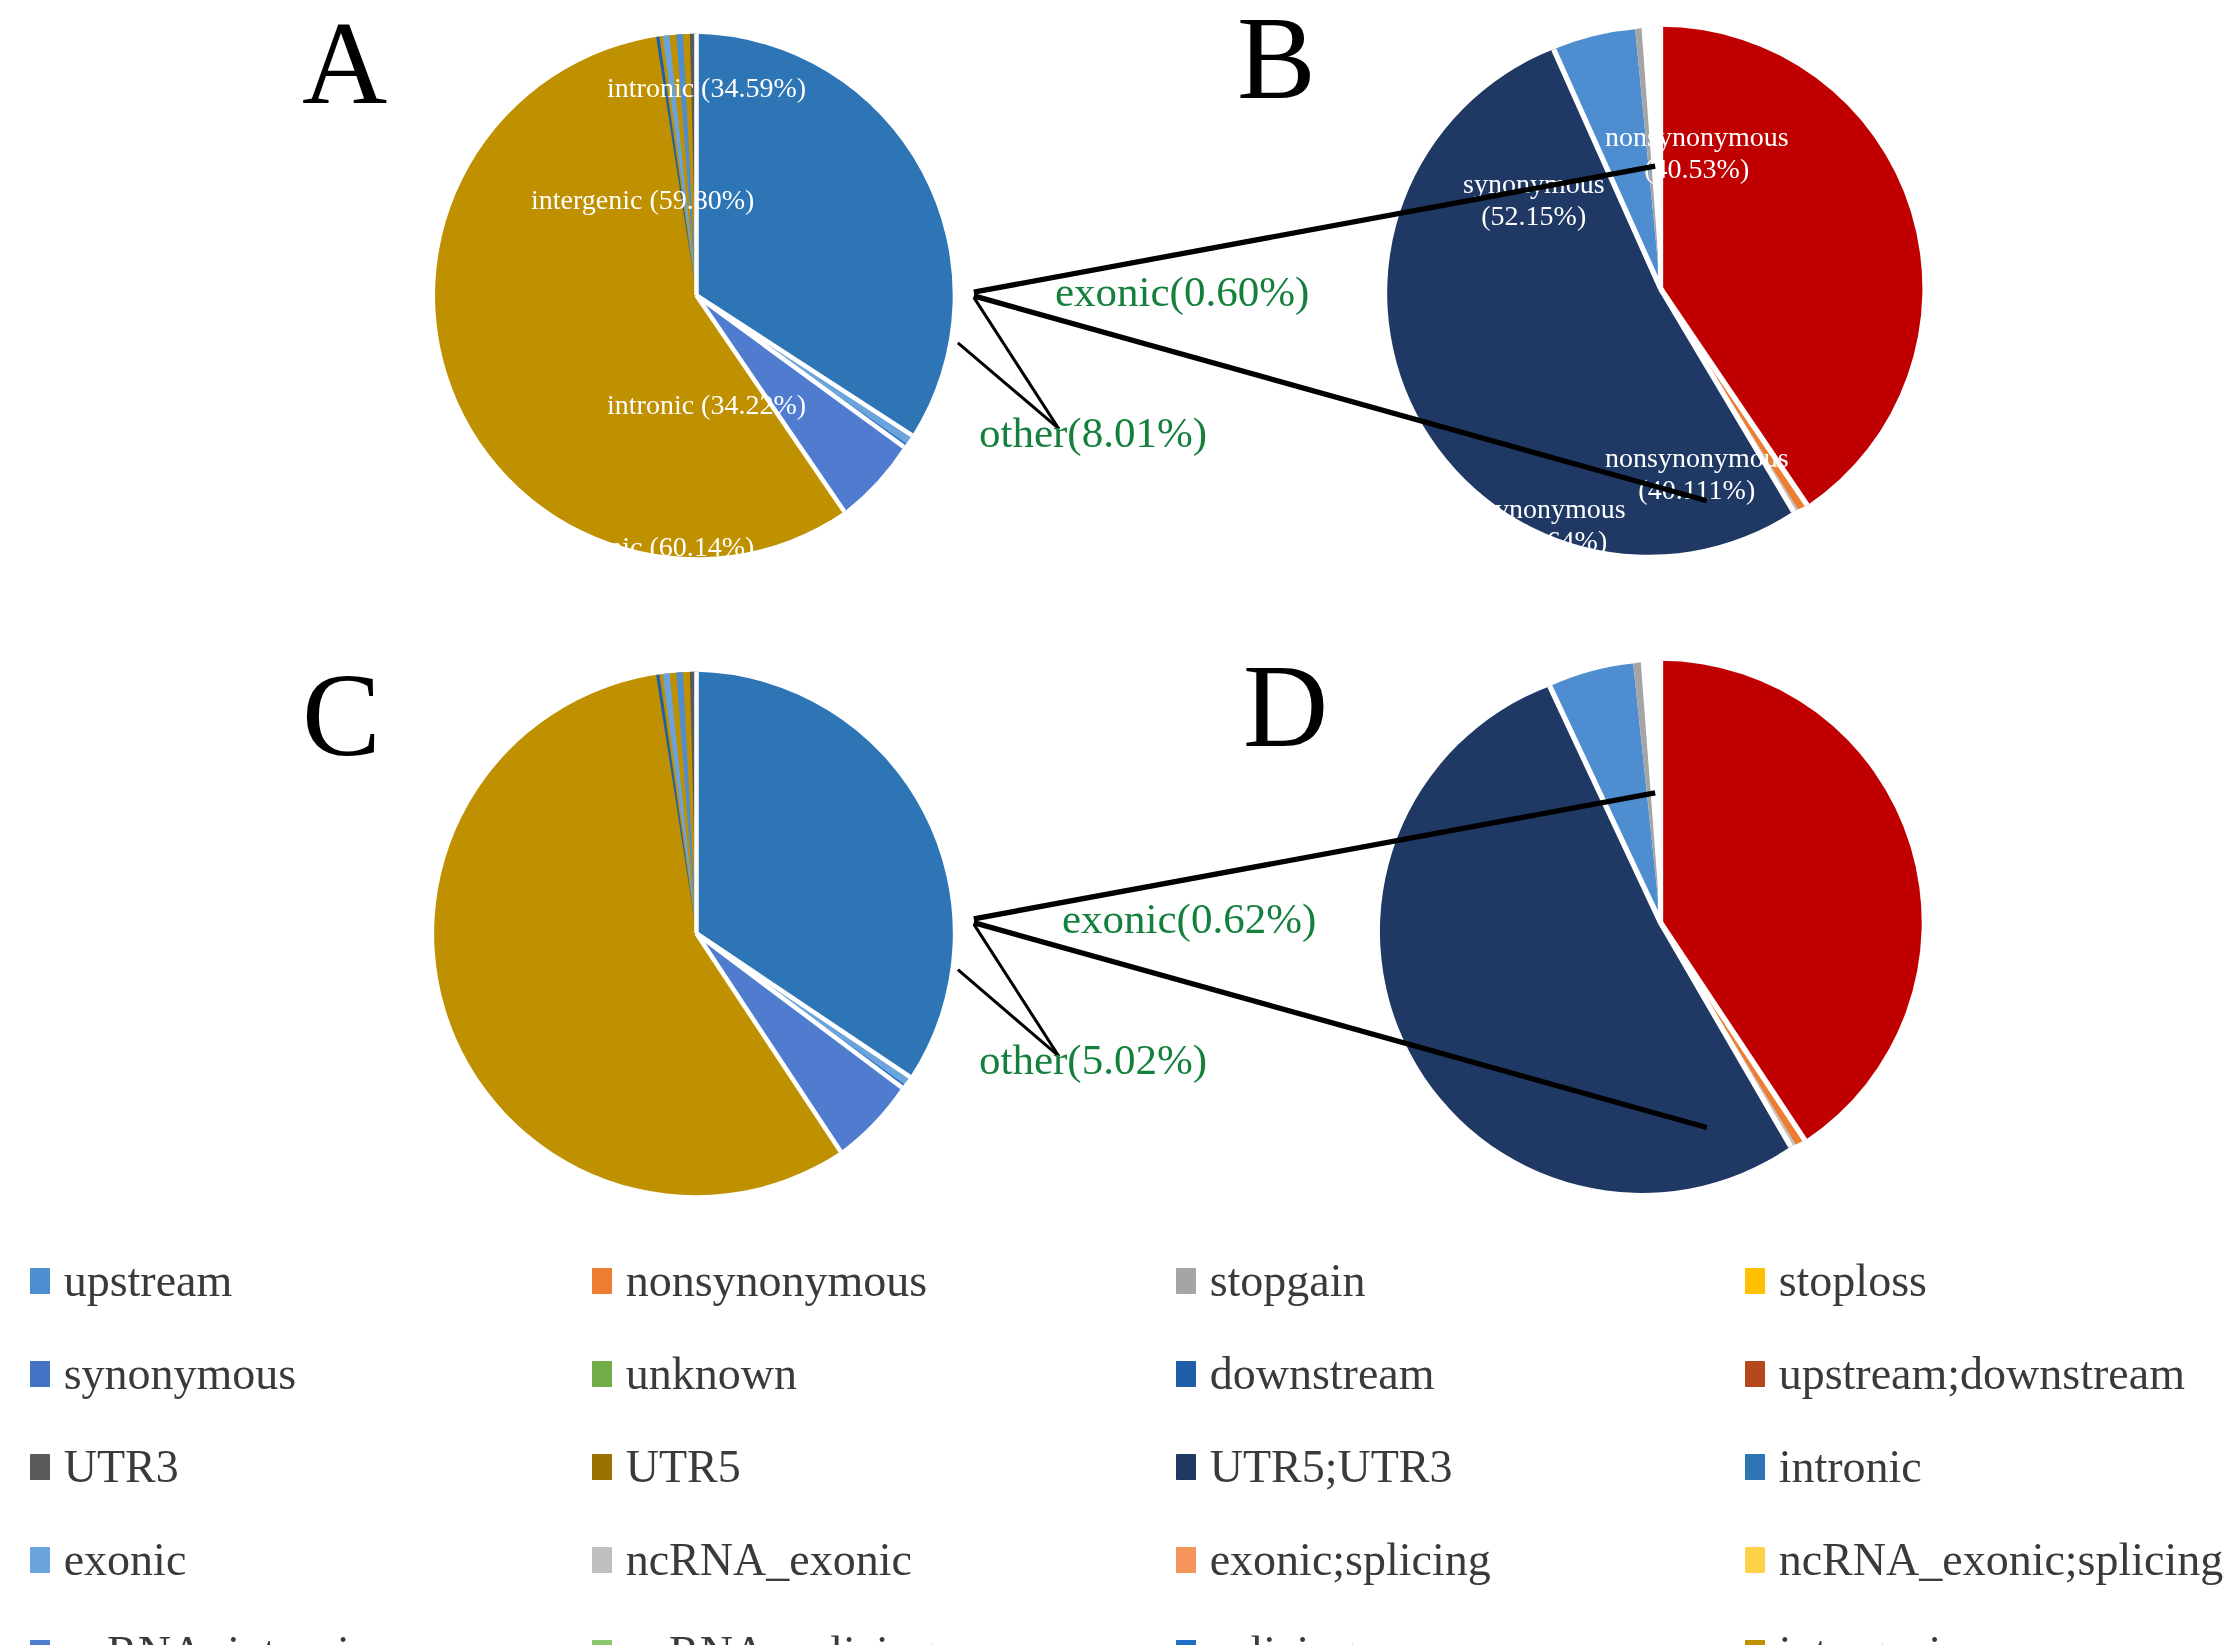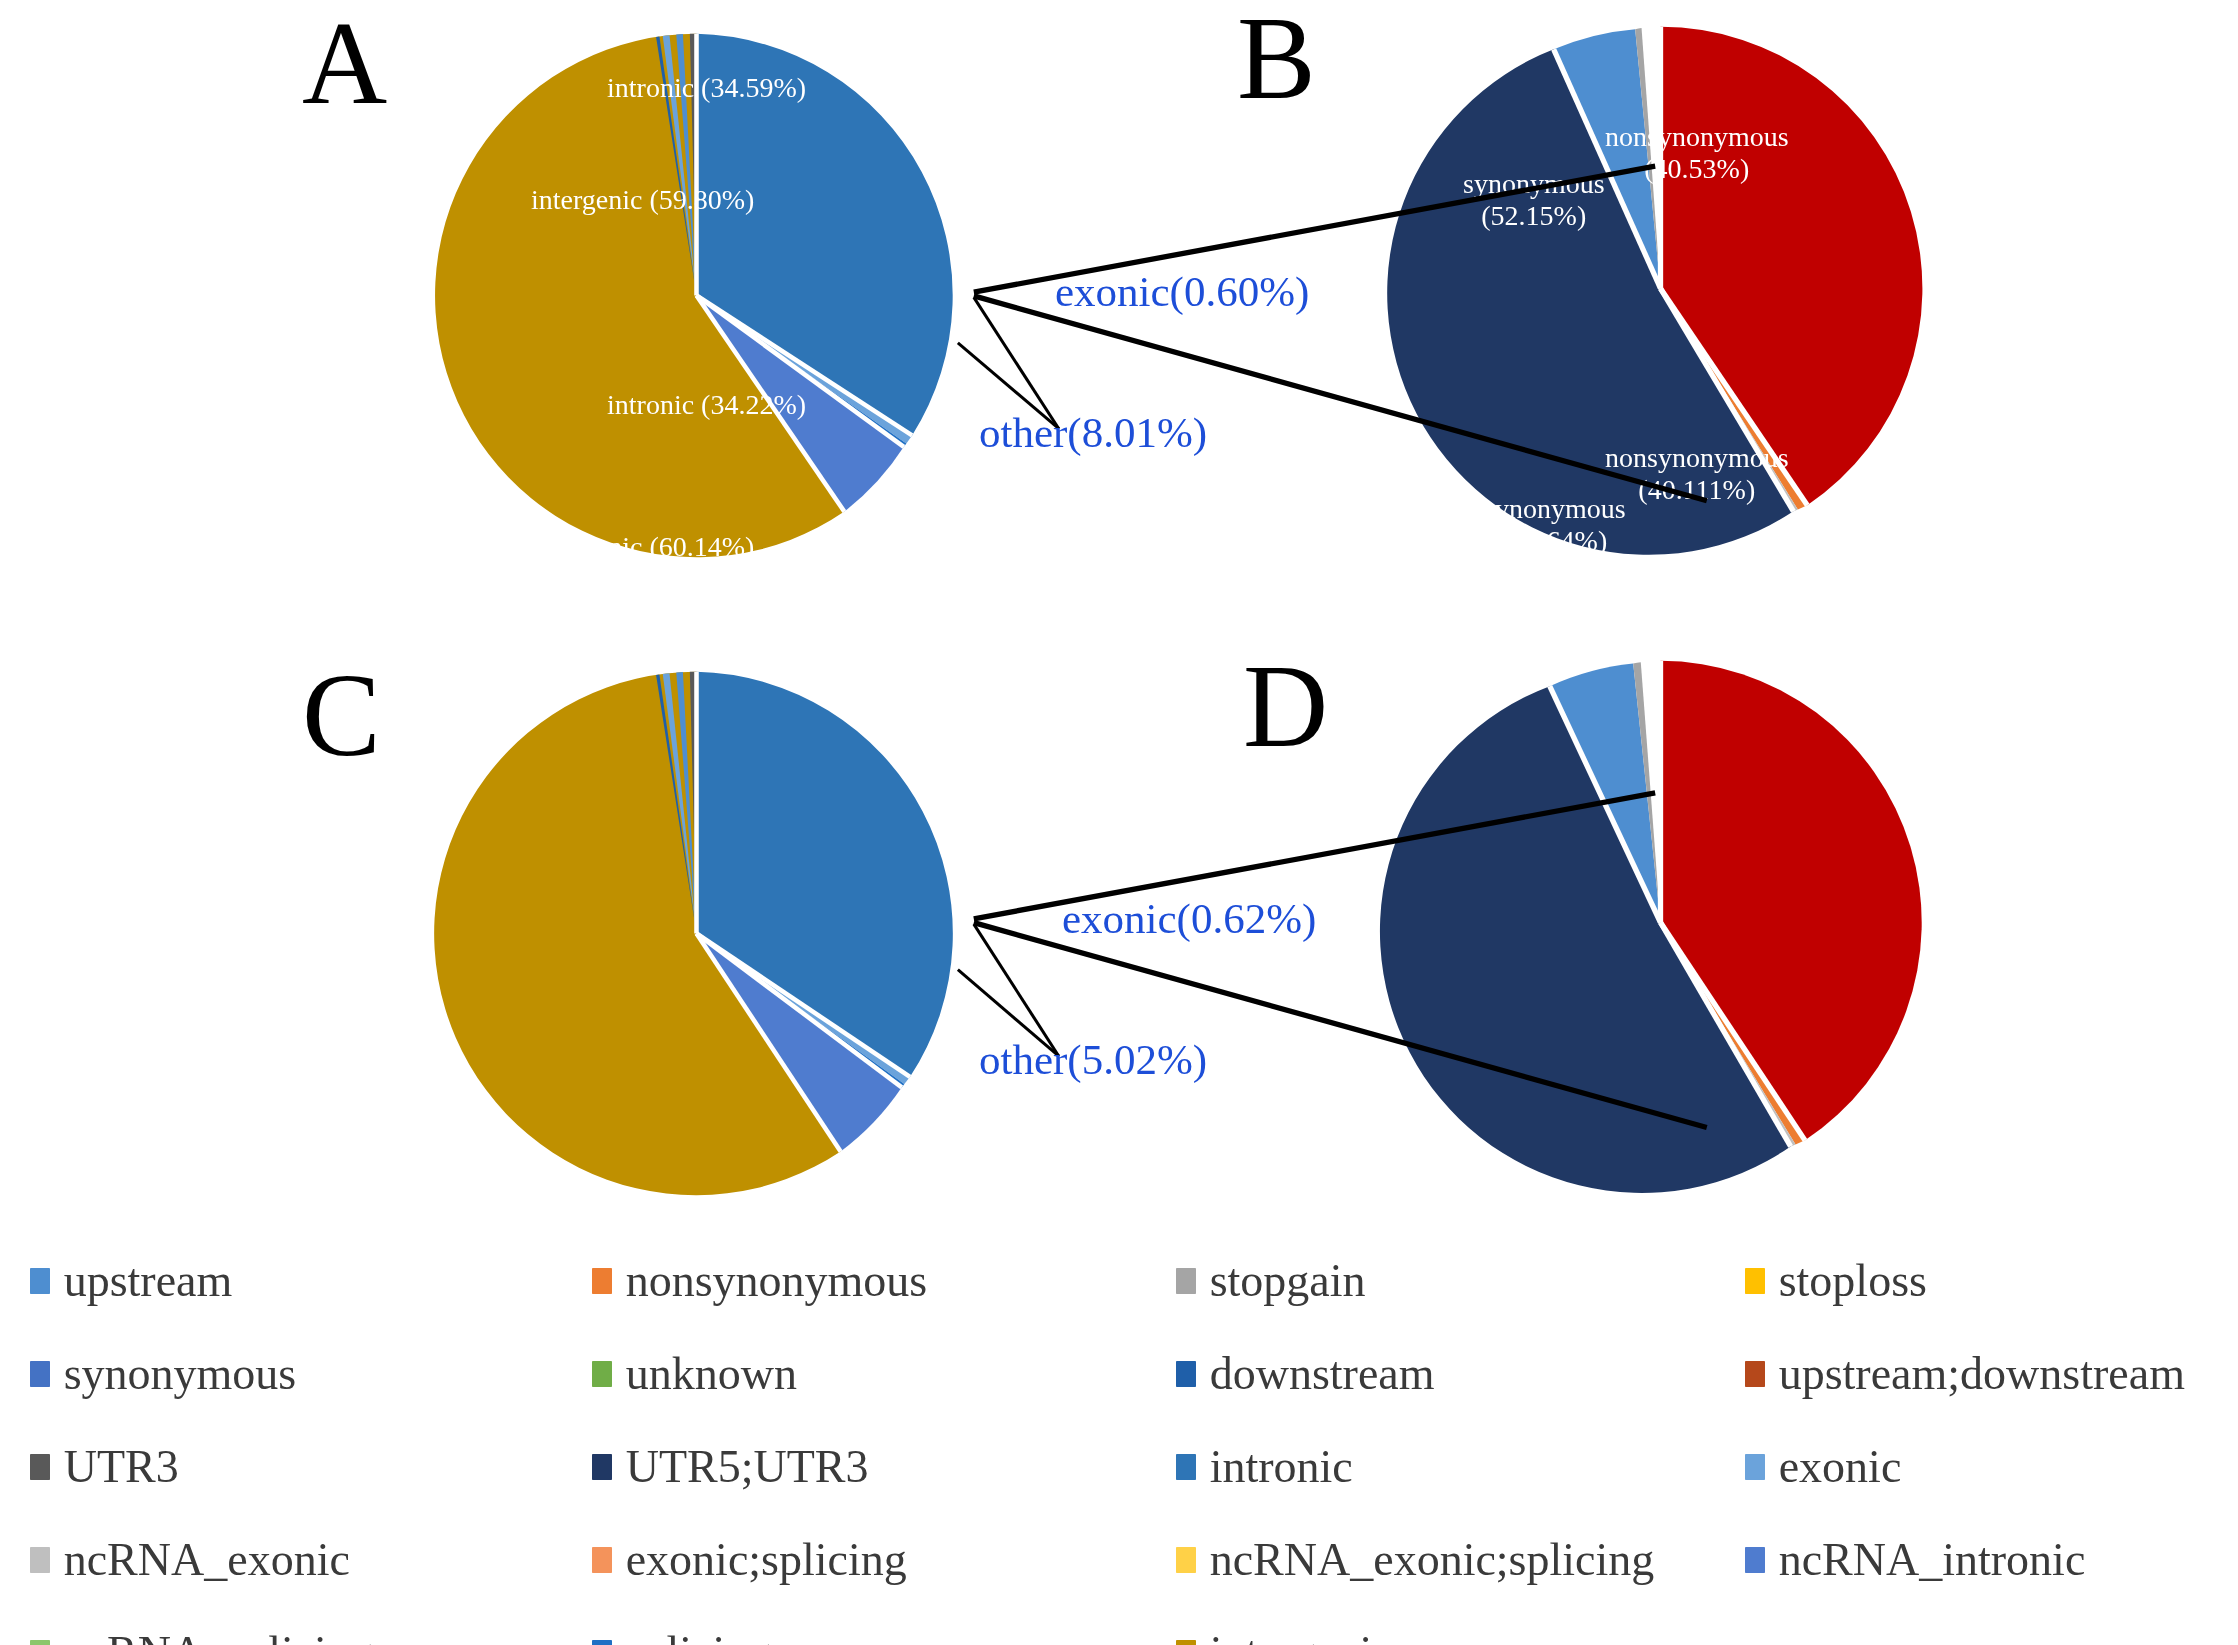--- a/index.html
+++ b/index.html
@@ -50,21 +50,21 @@
   #label-c-intronic{left:607px;top:389px;}
   #label-c-intergenic{left:531px;top:499px;margin-top:32px;}
   #label-b-nonsyn{left:1605px;top:121px;}
   #label-b-syn{left:1463px;top:168px;}
   #label-d-nonsyn{left:1605px;top:442px;}
   #label-d-syn{left:1484px;top:493px;}
 
   
   .callout-label{
     position:absolute;
-    color:#1d4ed8;
+    color:#15803d;
     font-size:43px;
     line-height:1;
     white-space:nowrap;
     font-family:"Liberation Serif","DejaVu Serif",serif;
   }
   #callout-a-exonic{left:1055px;top:270px;}
   #callout-a-other{left:979px;top:411px;}
   #callout-c-exonic{left:1062px;top:897px;}
   #callout-c-other{left:979px;top:1038px;}
 
@@ -266,20 +266,24 @@
       </div>
       <div class="legend-item">
         <span class="legend-swatch" style="background: rgb(181, 72, 27);"></span>
         <span class="legend-text">upstream;downstream</span>
       </div>
       <div class="legend-item">
         <span class="legend-swatch" style="background: rgb(89, 89, 89);"></span>
         <span class="legend-text">UTR3</span>
       </div>
       <div class="legend-item">
+        <span class="legend-swatch" style="background: rgb(153, 115, 0);"></span>
+        <span class="legend-text">UTR5</span>
+      </div>
+      <div class="legend-item">
         <span class="legend-swatch" style="background: rgb(32, 56, 100);"></span>
         <span class="legend-text">UTR5;UTR3</span>
       </div>
       <div class="legend-item">
         <span class="legend-swatch" style="background: rgb(46, 117, 182);"></span>
         <span class="legend-text">intronic</span>
       </div>
       <div class="legend-item">
         <span class="legend-swatch" style="background: rgb(107, 163, 219);"></span>
         <span class="legend-text">exonic</span>

